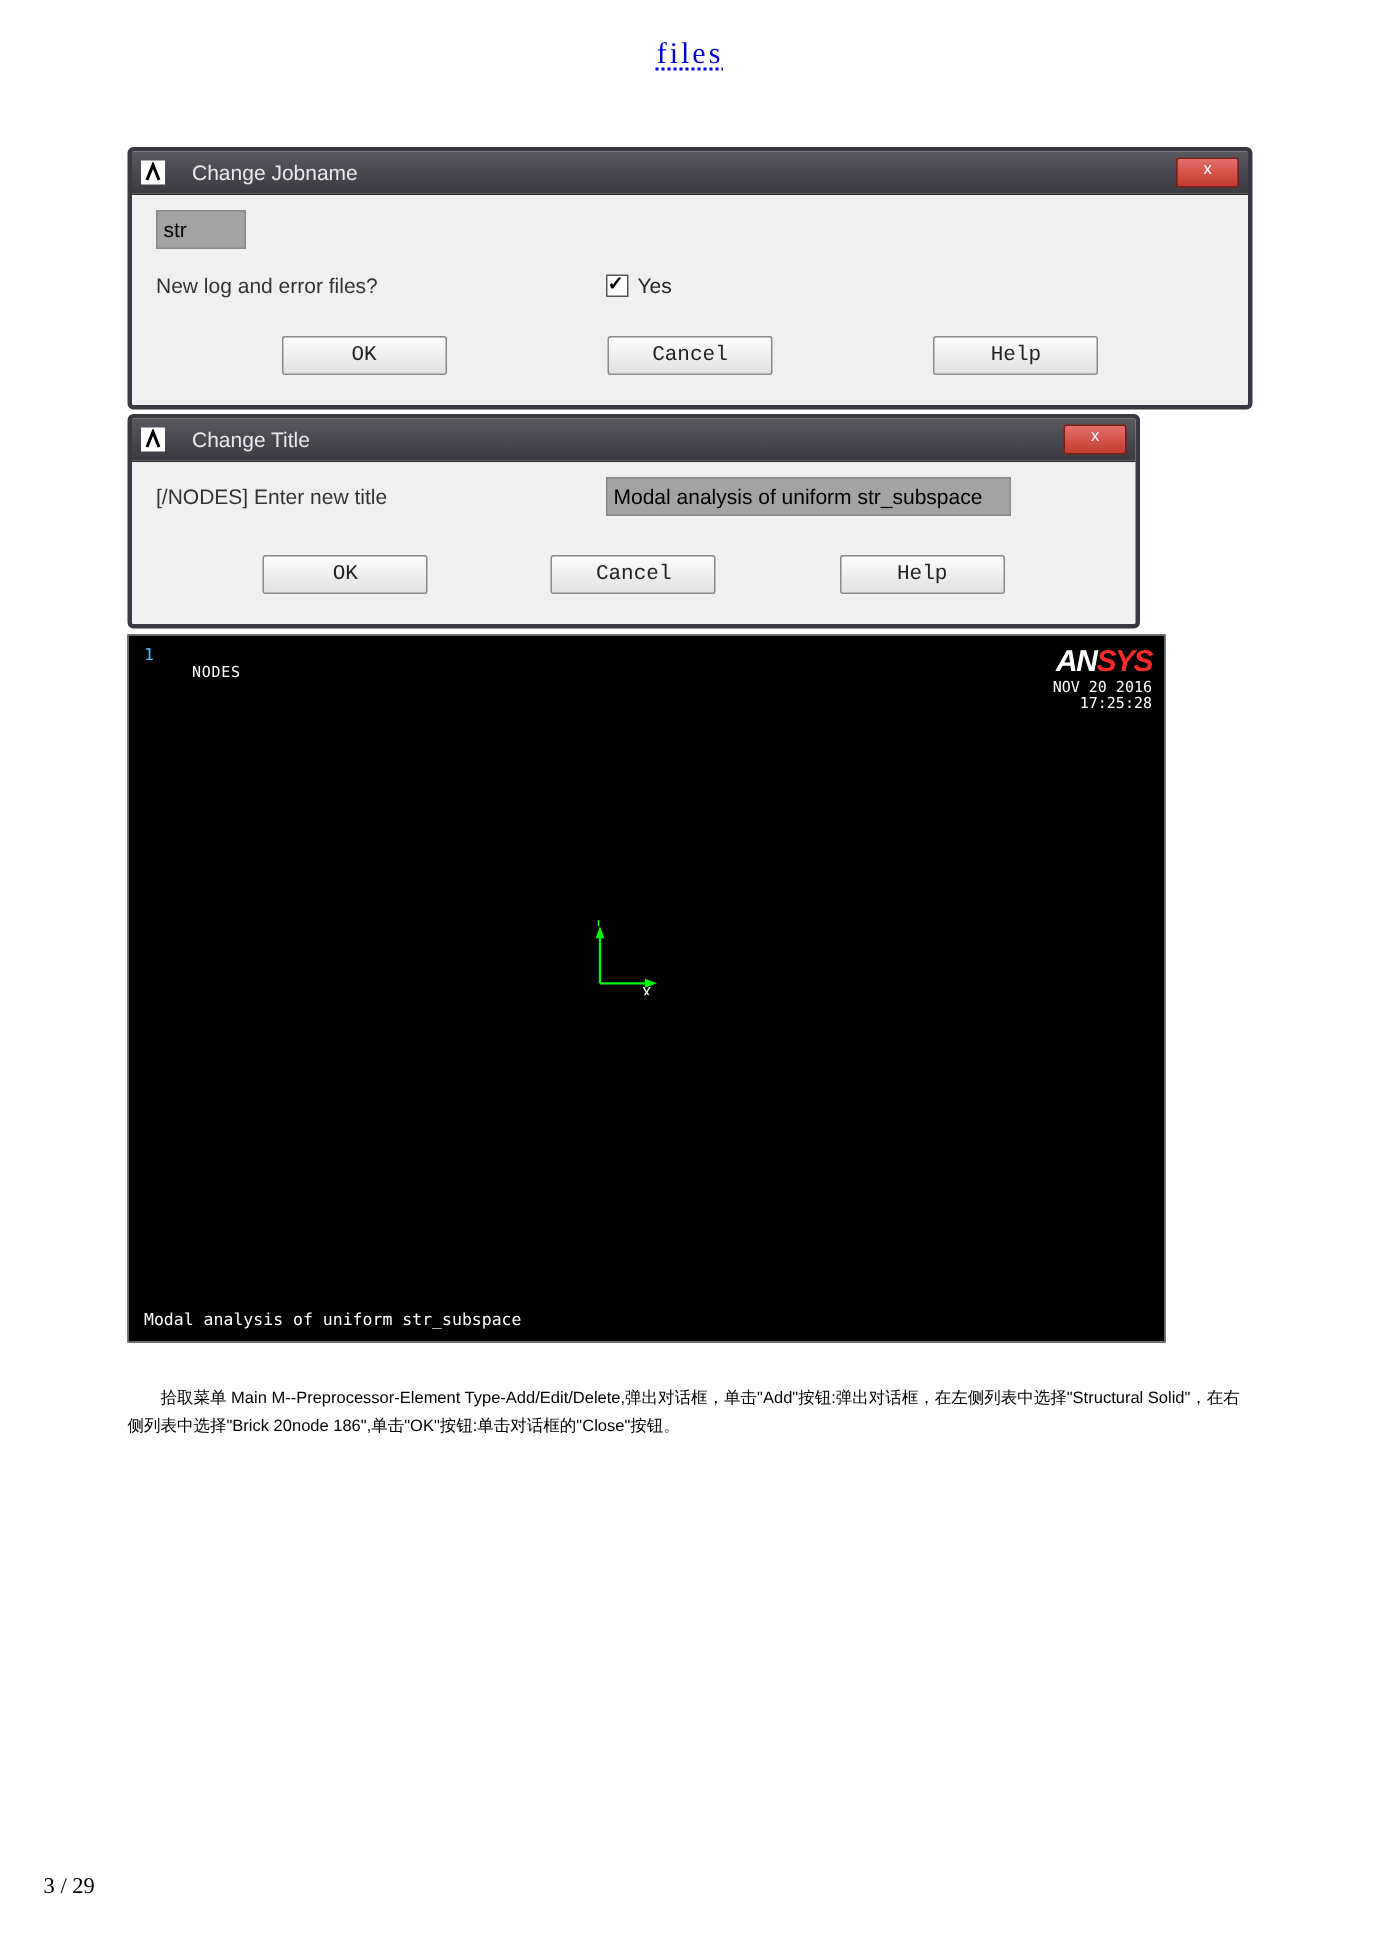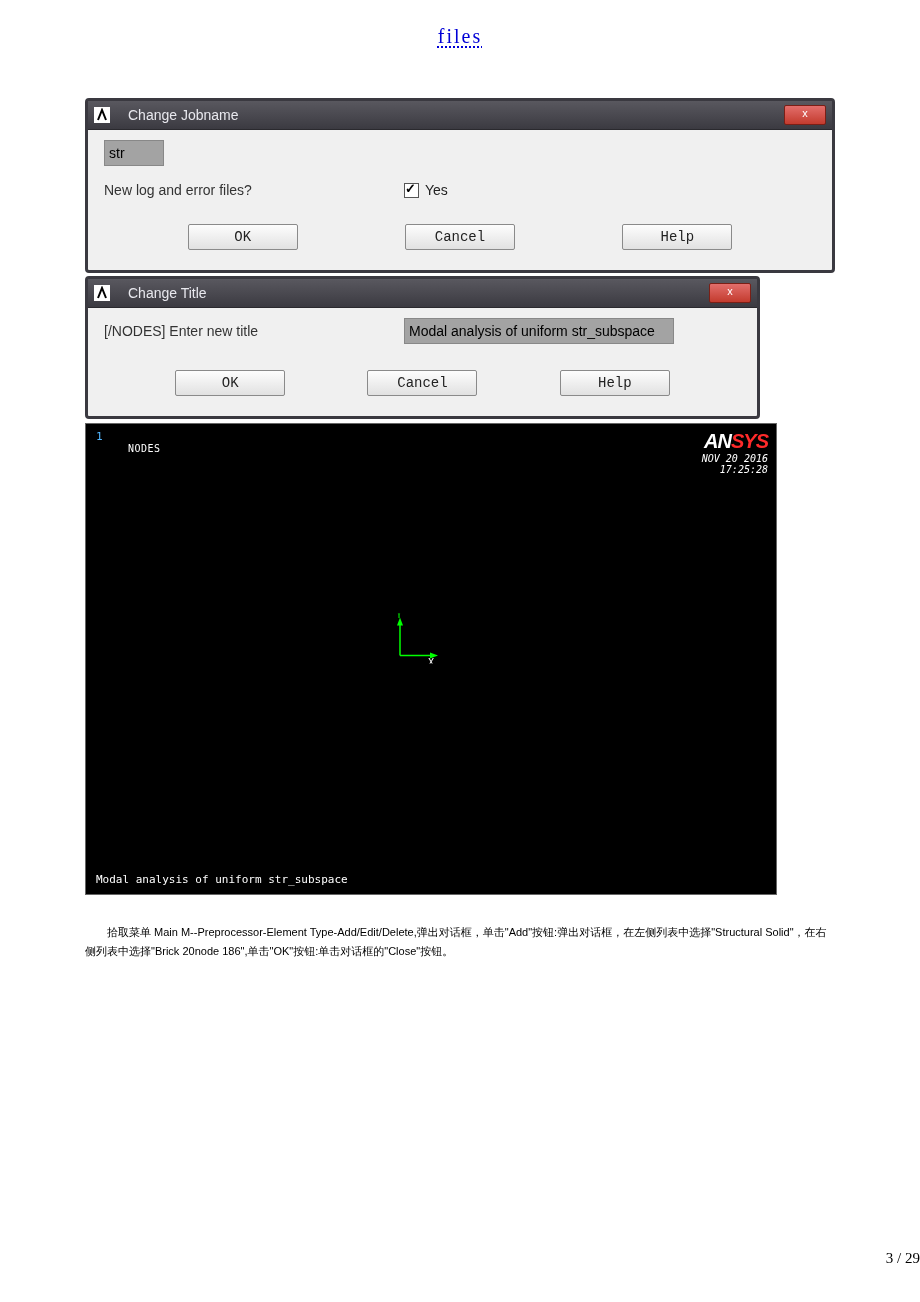--- a/index.html
+++ b/index.html
@@ -164,21 +164,21 @@
   }
   .ansys-logo {
     font-family: Arial Black, Arial, sans-serif;
     font-weight: 900;
     font-size: 20px;
     font-style: italic;
     letter-spacing: -1px;
   }
   .ansys-logo .an { color: #fff; }
   .ansys-logo .sys { color: #ff2a2a; }
-  .ansys-date { color: #fff; font-size: 10px; font-style: italic; }
+  .ansys-date { color: #fff; font-size: 10px; }
   .ansys-axis {
     position: absolute;
     left: 48%;
     top: 46%;
     transform: translate(-50%, -50%);
   }
   .ansys-axis svg {}
   .ansys-footer {
     position: absolute;
     bottom: 8px;
@@ -193,21 +193,21 @@
     line-height: 1.7;
     margin-top: 28px;
     text-indent: 2em;
   }
 
   .page-footer {
     position: absolute;
     bottom: 35px;
     left: 0;
     right: 0;
-    text-align: right;
+    text-align: left;
     font-family: "SimSun", serif;
     font-size: 15px;
     margin-left: 29px;
   }
 </style>
 </head>
 <body>
 
 <div class="page">
 

